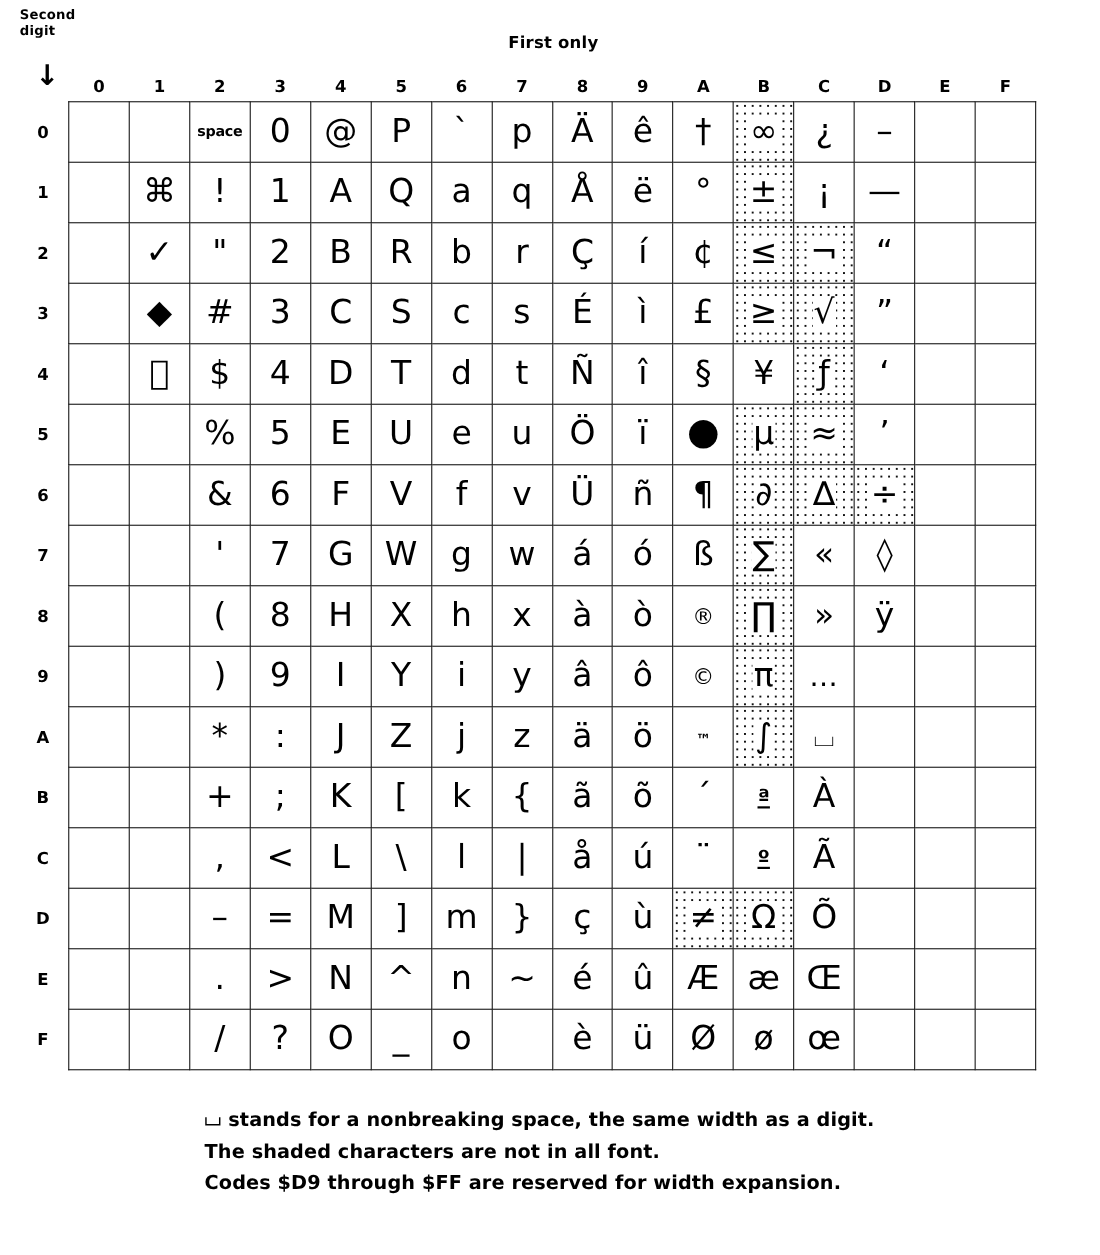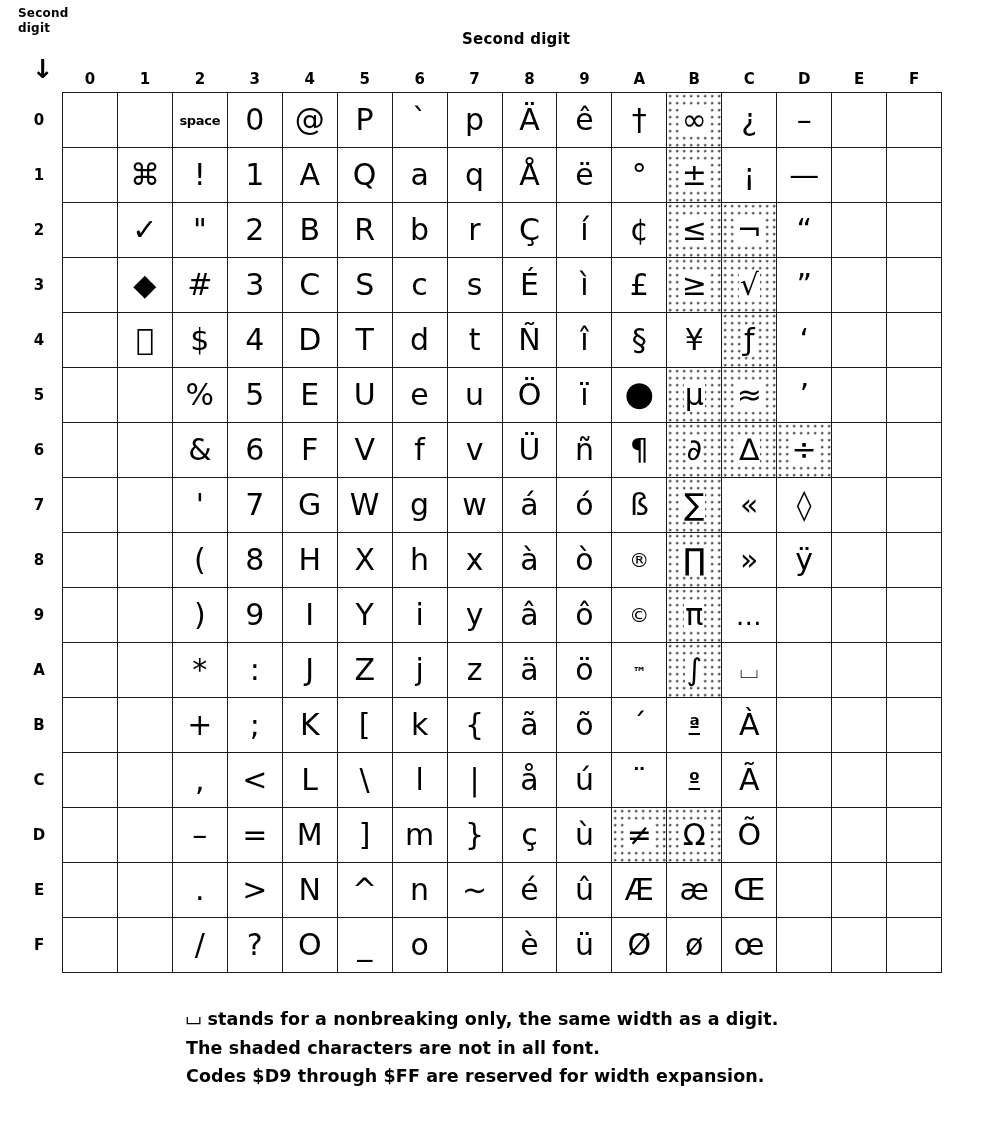--- a/index.html
+++ b/index.html
@@ -120,21 +120,21 @@
   .nb{font-size:24px;}
 </style>
 </head>
 <body>
 
 <div id="second-digit-label">
   <div>Second</div>
   <div>digit</div>
 </div>
 
-<div id="first-digit-label">Second digit</div>
+<div id="first-digit-label">First only</div>
 
 <div id="down-arrow">↓</div>
 
 <div id="table-wrap">
   <table class="charmap" id="charmap">
     <tbody id="charmap-body">
         <tr class="colhdr-row">
           <td>0</td>
           <td>1</td>
           <td>2</td>
@@ -458,17 +458,17 @@
       <div class="rowlabel" style="top: 771px;">C</div>
       <div class="rowlabel" style="top: 826px;">D</div>
       <div class="rowlabel" style="top: 881px;">E</div>
       <div class="rowlabel" style="top: 936px;">F</div>
     </div>
 </div>
 
 <div id="footer">
   <div class="note">
     <span class="nbsp-glyph">⌴</span>
-    <span>stands for a nonbreaking only, the same width as a digit.</span>
+    <span>stands for a nonbreaking space, the same width as a digit.</span>
   </div>
   <div class="note">The shaded characters are not in all font.</div>
   <div class="note">Codes $D9 through $FF are reserved for width expansion.</div>
 </div>
 
 </body></html>

